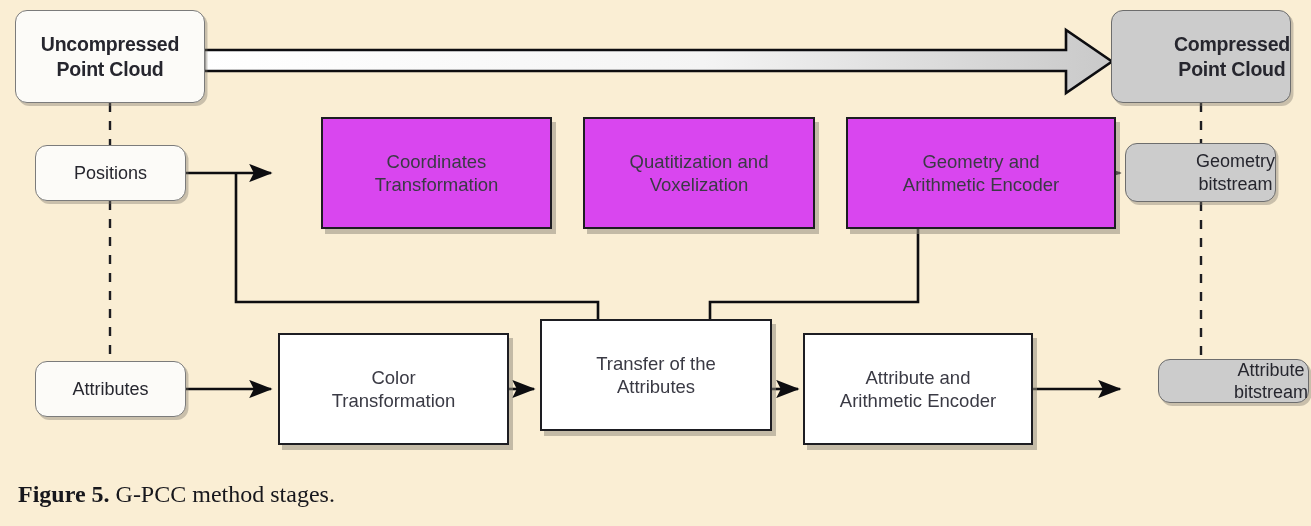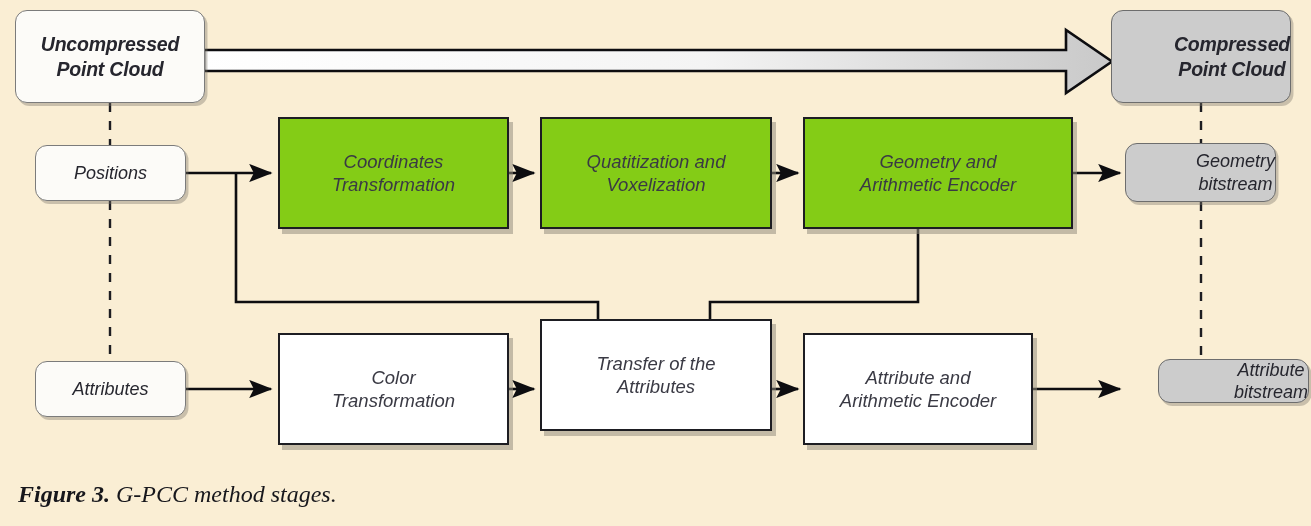--- a/index.html
+++ b/index.html
@@ -7,21 +7,20 @@
     padding: 0;
     background: #ffffff;
   }
   #page {
     position: relative;
     width: 1311px;
     height: 526px;
     background: #faeed4;
     overflow: hidden;
     font-family: "Liberation Sans", sans-serif;
-    font-style: italic;
   }
   #diagram-canvas {
     position: absolute;
     left: 0; top: 0;
     width: 1311px;
     height: 470px;
   }
   .node {
     position: absolute;
     box-sizing: border-box;
@@ -41,23 +40,24 @@
     box-shadow: 2.5px 3px 0px rgba(120,115,105,0.38);
   }
   .node.rounded-gray {
     background: #cccccc;
     border: 1.6px solid #6d6d6d;
     border-radius: 12px;
     box-shadow: 2.5px 3px 0px rgba(120,115,105,0.38);
     justify-content: flex-end;
   }
   .node.proc-blue {
-    background: #84cc16;
+    background: #d946ef;
     border: 2.2px solid #1d1d22;
     box-shadow: 4px 5px 0px rgba(150,144,128,0.55);
+    margin-left: 43px;
   }
   .node.proc-red {
     background: #ffffff;
     border: 2.2px solid #1d1d22;
     box-shadow: 4px 5px 0px rgba(150,144,128,0.55);
   }
   .bold-title {
     font-weight: bold;
     font-size: 19.5px;
     letter-spacing: -0.2px;
@@ -189,16 +189,16 @@
     <span>Geometry
 bitstream</span>
   </div>
 
   <div class="node rounded-gray plain-label" style="left:1158px; top:359px; width:151px; height:44px;padding-left:8px;">
     <span>Attribute
 bitstream</span>
   </div>
 
   <div id="caption">
-    <span class="cap-bold">Figure 3.</span><span> G-PCC method stages.</span>
+    <span class="cap-bold">Figure 5.</span><span> G-PCC method stages.</span>
   </div>
 
 </div>
 
 </body></html>

